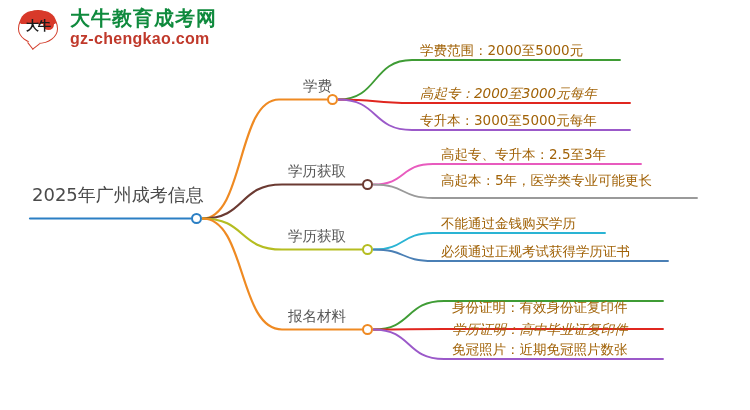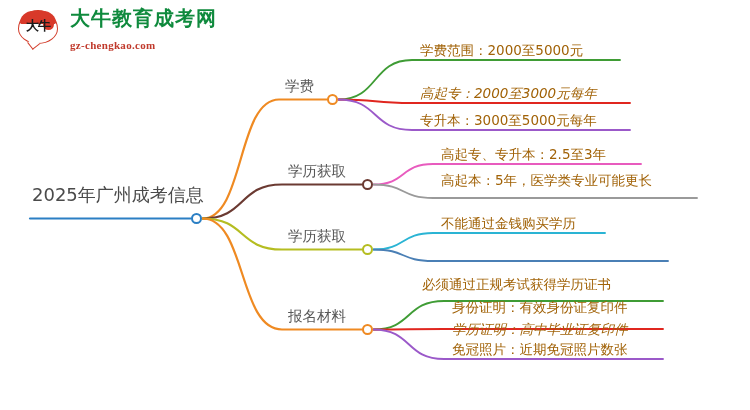--- a/index.html
+++ b/index.html
@@ -79,27 +79,27 @@
   #logo-text { line-height: 1; }
   #logo-title {
     font-size: 20px;
     font-weight: bold;
     color: #0f8a3d;
     letter-spacing: 1px;
     white-space: nowrap;
     font-family: "DejaVu Sans", sans-serif;
   }
   #logo-domain {
-    margin-top: 12px;
-    font-size: 11px;
+    margin-top: 3px;
+    font-size: 16px;
     font-weight: bold;
     color: #c0392b;
     letter-spacing: 0.3px;
     white-space: nowrap;
-    font-family: Liberation Serif, serif;
+    font-family: Liberation Sans, sans-serif;
   }
 
   
   #mindmap {
     position: absolute;
     left: 0; top: 0;
     width: 750px; height: 410px;
   }
   #edges {
     position: absolute;
@@ -167,32 +167,32 @@
       <path d="M 373.5 249.5 C 406.225 249.5 400.275 233 433 233 L 605 233" stroke="#2ab4d4" stroke-width="1.9" fill="none" stroke-linecap="round"></path>
       <path d="M 373.5 249.5 C 406.225 249.5 400.275 261 433 261 L 668 261" stroke="#4a7fb5" stroke-width="1.9" fill="none" stroke-linecap="round"></path>
       <path d="M 202.5 218.5 C 246.225 218.5 238.275 329.5 282 329.5 L 362.5 329.5" stroke="#ef8a22" stroke-width="2.2" fill="none" stroke-linecap="round"></path>
       <path d="M 373.5 329.5 C 412.275 329.5 405.225 301 444 301 L 663 301" stroke="#3f9c35" stroke-width="1.9" fill="none" stroke-linecap="round"></path>
       <path d="M 373.5 329.5 C 412.275 329.5 405.225 329 444 329 L 663 329" stroke="#e0261f" stroke-width="1.9" fill="none" stroke-linecap="round"></path>
       <path d="M 373.5 329.5 C 412.275 329.5 405.225 359 444 359 L 663 359" stroke="#9b59c9" stroke-width="1.9" fill="none" stroke-linecap="round"></path>
     </svg>
   <div id="nodes">
       <div class="node-label root" style="left: 32px; top: 187px;">2025年广州成考信息</div>
       <div class="connector" style="left: 191px; top: 213px; border: 2px solid rgb(43, 127, 196);"></div>
-      <div class="node-label branch" style="left: 285px; top: 78px;">学费</div>
+      <div class="node-label branch" style="left: 303px; top: 78px;">学费</div>
       <div class="connector" style="left: 327px; top: 94px; border: 2px solid rgb(239, 138, 34);"></div>
       <div class="node-label leaf" style="left: 420px; top: 42px;">学费范围：2000至5000元</div>
       <div class="node-label leaf" style="left: 420px; top: 85px; font-style: italic;">高起专：2000至3000元每年</div>
       <div class="node-label leaf" style="left: 420px; top: 112px;">专升本：3000至5000元每年</div>
       <div class="node-label branch" style="left: 288px; top: 163px;">学历获取</div>
       <div class="connector" style="left: 362px; top: 179px; border: 2px solid rgb(107, 58, 50);"></div>
       <div class="node-label leaf" style="left: 441px; top: 146px;">高起专、专升本：2.5至3年</div>
       <div class="node-label leaf" style="left: 441px; top: 172px;">高起本：5年，医学类专业可能更长</div>
       <div class="node-label branch" style="left: 288px; top: 228px;">学历获取</div>
       <div class="connector" style="left: 362px; top: 244px; border: 2px solid rgb(181, 189, 33);"></div>
       <div class="node-label leaf" style="left: 441px; top: 215px;">不能通过金钱购买学历</div>
-      <div class="node-label leaf" style="left: 422px; top: 243px; margin-top: 33px;">必须通过正规考试获得学历证书</div>
+      <div class="node-label leaf" style="left: 441px; top: 243px;">必须通过正规考试获得学历证书</div>
       <div class="node-label branch" style="left: 288px; top: 308px;">报名材料</div>
       <div class="connector" style="left: 362px; top: 324px; border: 2px solid rgb(239, 138, 34);"></div>
       <div class="node-label leaf" style="left: 452px; top: 299px;">身份证明：有效身份证复印件</div>
       <div class="node-label leaf" style="left: 452px; top: 321px; font-style: italic;">学历证明：高中毕业证复印件</div>
       <div class="node-label leaf" style="left: 452px; top: 341px;">免冠照片：近期免冠照片数张</div>
     </div>
 </div>
 
 </body></html>

